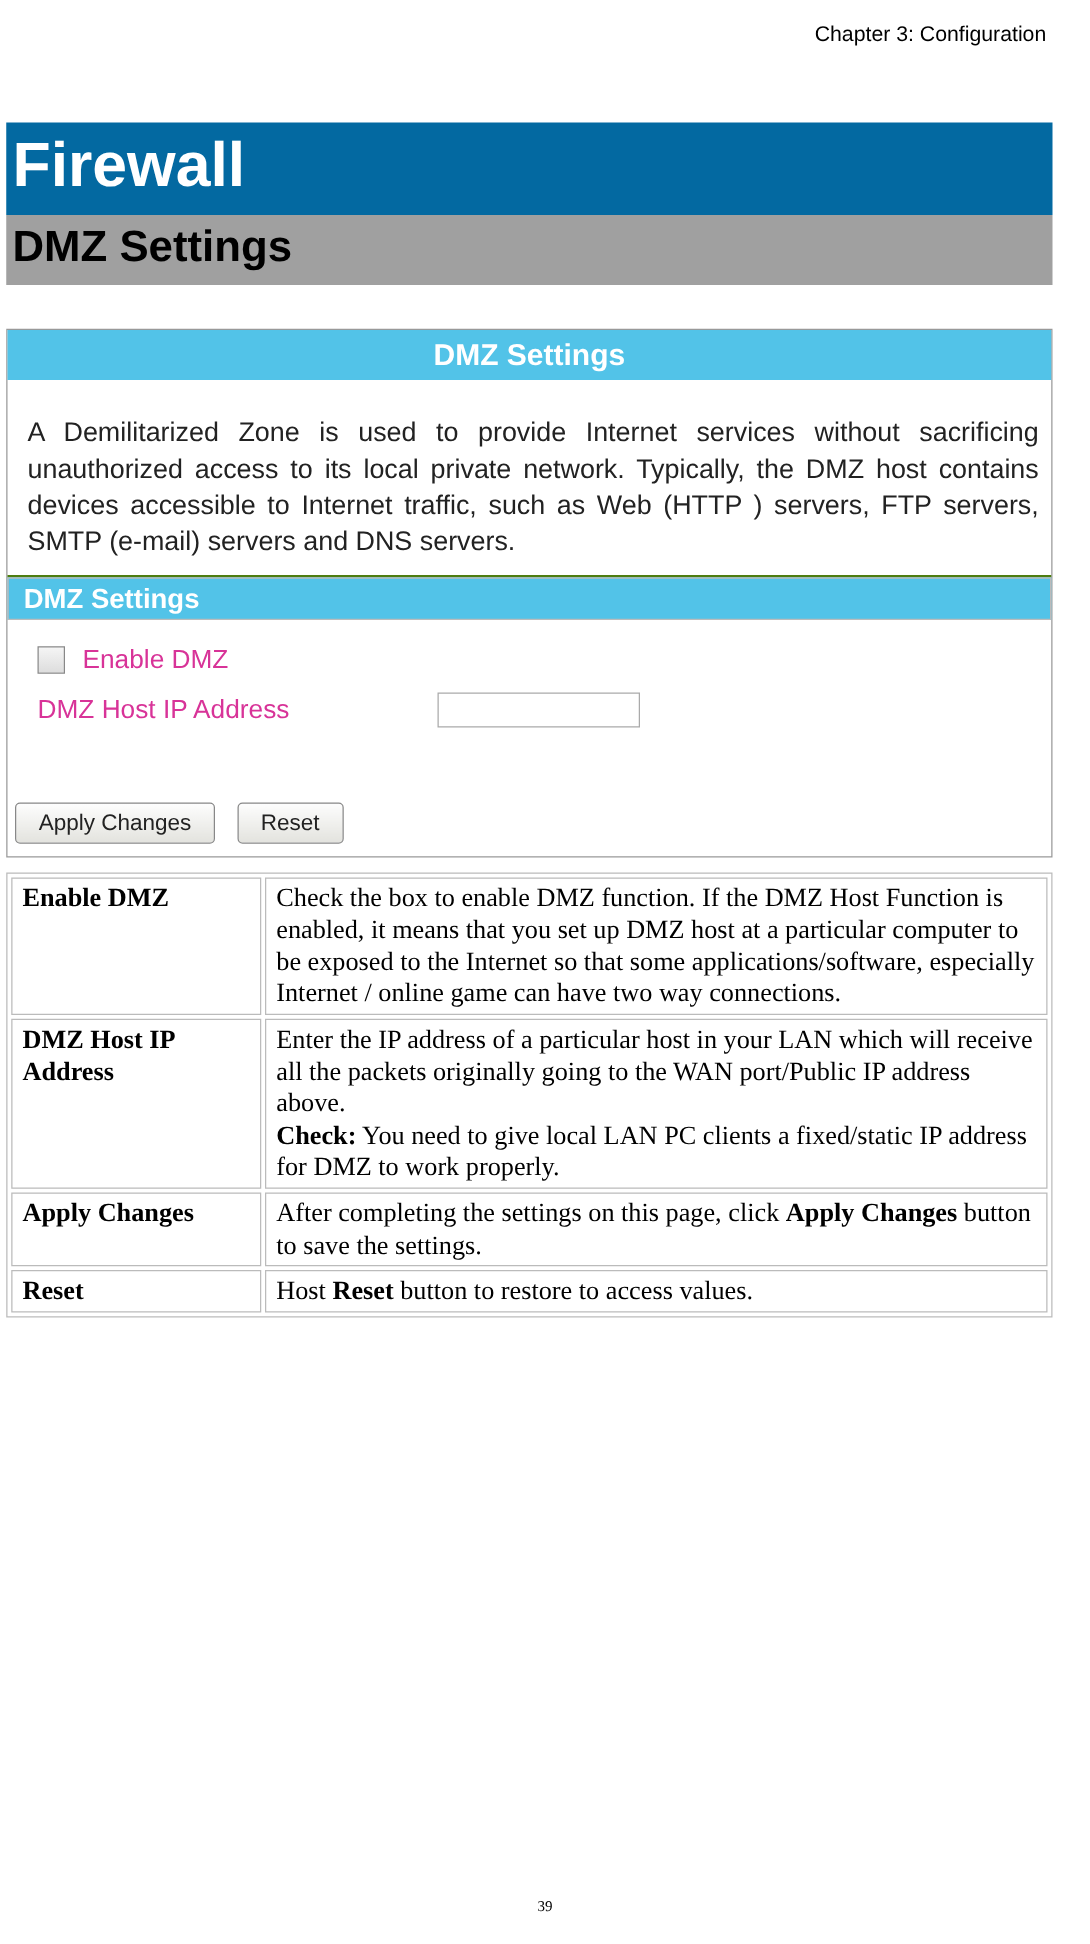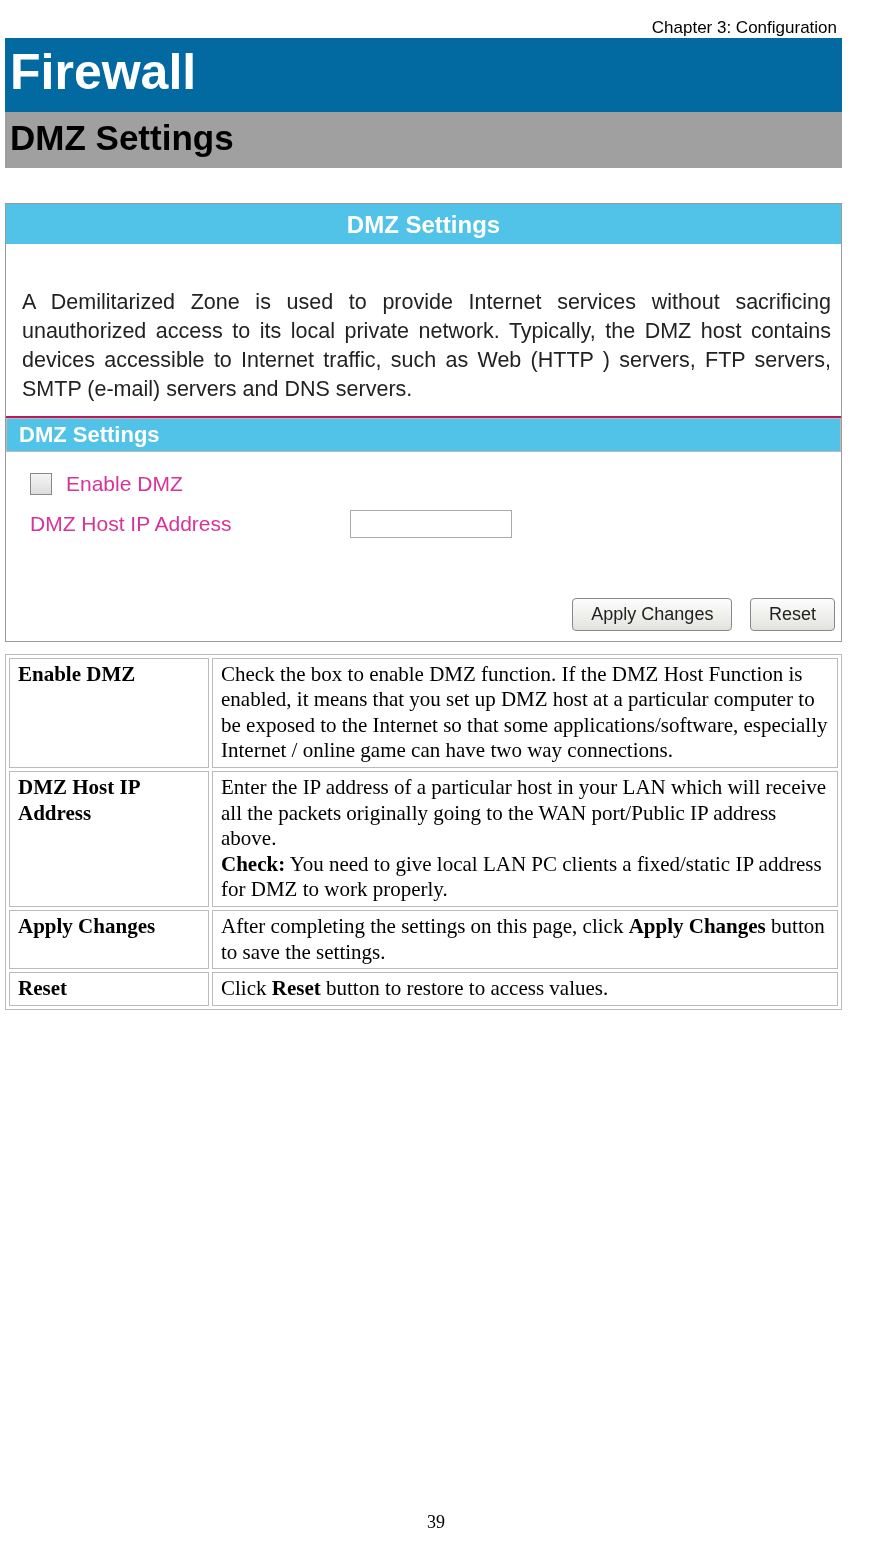--- a/index.html
+++ b/index.html
@@ -9,20 +9,21 @@
       height: 1555px;
       background: #fff;
       position: relative;
       padding: 18px 30px 0 5px;
       font-size: 20px;
       color: #000;
     }
     .chapter-header {
       text-align: right;
       font-size: 17px;
+      margin-bottom: 60px;
       padding-right: 5px;
     }
     .title-bar {
       background: #0369a1;
       color: #fff;
       font-family: Verdana, Arial, sans-serif;
       font-weight: bold;
       font-size: 50px;
       padding: 6px 5px 10px 5px;
       line-height: 1.15;
@@ -43,26 +44,26 @@
     .panel-title {
       background: #52c3e8;
       color: #fff;
       font-family: Arial, sans-serif;
       font-weight: bold;
       font-size: 24px;
       text-align: center;
       padding: 7px 0 5px 0;
     }
     .panel-desc {
-      padding: 44px 10px 12px 16px;
+      padding: 28px 10px 12px 16px;
       font-size: 21.5px;
       line-height: 1.35;
       color: #222;
       text-align: justify;
-      border-bottom: 2px solid #be185d;
+      border-bottom: 2px solid #4d7c0f;
     }
     .panel-section-title {
       background: #52c3e8;
       color: #fff;
       font-family: Arial, sans-serif;
       font-weight: bold;
       font-size: 22px;
       padding: 3px 0 3px 12px;
       text-align: left;
       border: 1px solid #bbb;
@@ -98,21 +99,21 @@
       font-family: Arial, sans-serif;
       width: 320px;
     }
     .ip-input {
       width: 162px;
       height: 28px;
       border: 1px solid #aaa;
       background: #fff;
     }
     .button-row {
-      text-align: right;
+      text-align: left;
       padding: 30px 0 10px 0;
     }
     .btn {
       display: inline-block;
       border: 1px solid #888;
       border-radius: 4px;
       padding: 5px 18px;
       font-size: 18px;
       background: linear-gradient(#fdfdfd, #e3e3de);
       margin: 0 6px;
@@ -136,21 +137,21 @@
     .desc-table td.term {
       width: 200px;
       font-weight: bold;
     }
     .page-number {
       position: absolute;
       bottom: 22px;
       left: 0;
       width: 100%;
       text-align: center;
-      font-size: 18px;
+      font-size: 12px;
       font-family: 'Times New Roman', Times, serif;
     }
   </style>
 </head>
 <body>
 
 <div class="chapter-header">Chapter 3: Configuration</div>
 
 <div class="title-bar">Firewall</div>
 <div class="subtitle-bar">DMZ Settings</div>
@@ -190,19 +191,19 @@
   </tr>
   <tr>
     <td class="term">Apply Changes</td>
     <td>
       <span>After completing the settings on this page, click </span><b>Apply Changes</b><span> button to save the settings.</span>
     </td>
   </tr>
   <tr>
     <td class="term">Reset</td>
     <td>
-      <span>Click </span><b>Reset</b><span> button to restore to access values.</span>
+      <span>Host </span><b>Reset</b><span> button to restore to access values.</span>
     </td>
   </tr>
 </tbody>
   </table>
 
 <div class="page-number">39</div>
 
 </body></html>

